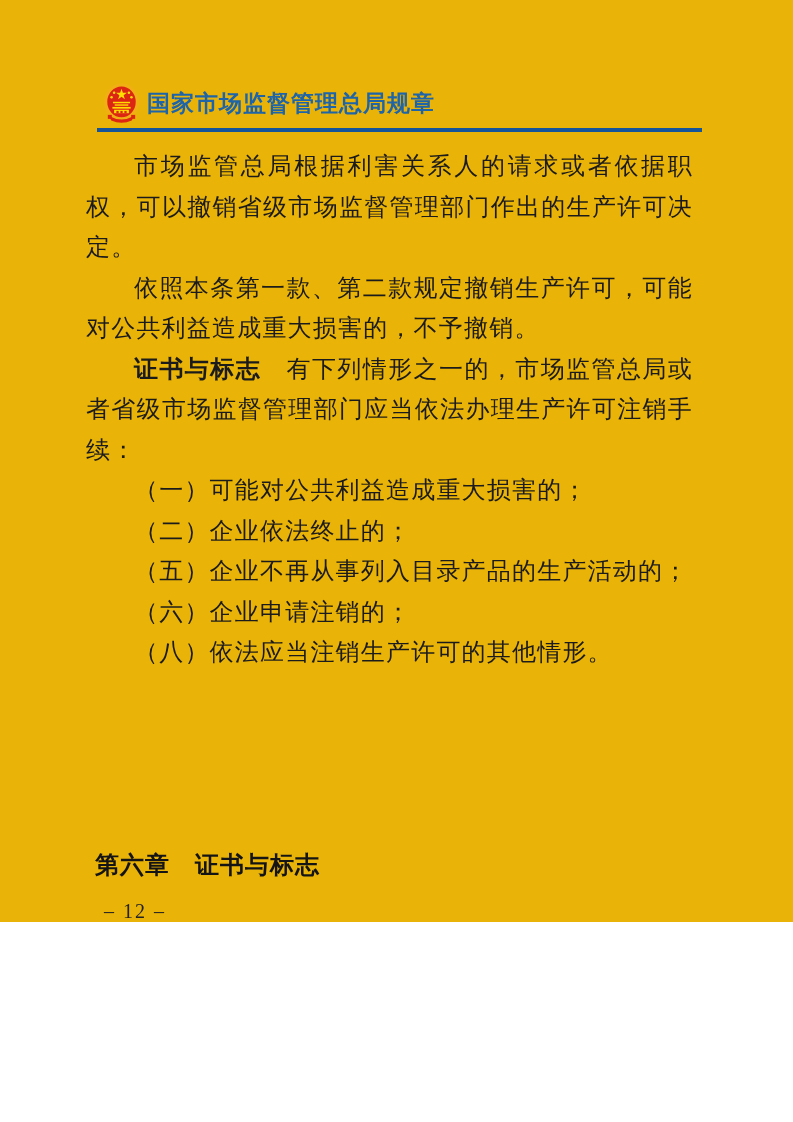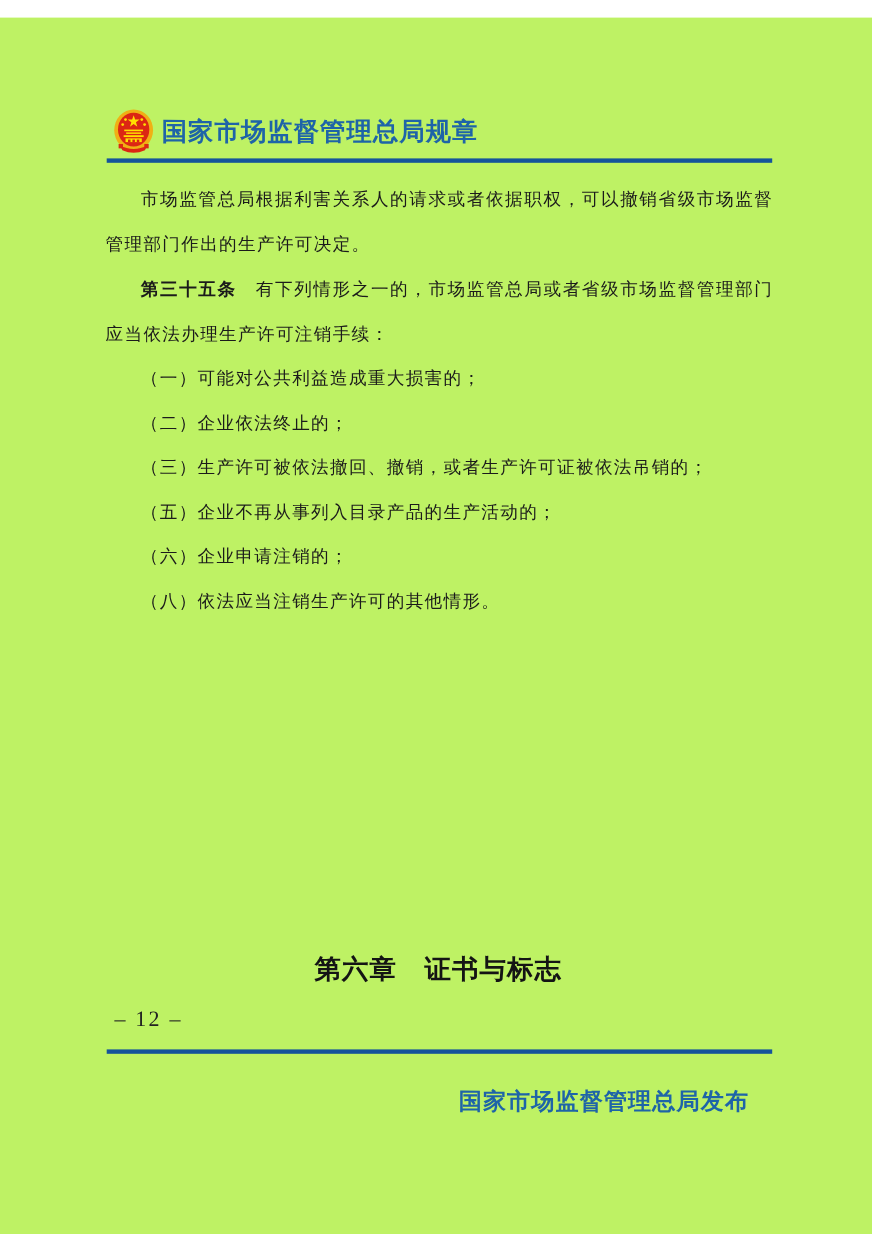--- a/index.html
+++ b/index.html
@@ -1,22 +1,22 @@
 <!DOCTYPE html>
 <html><head>
 <meta charset="utf-8">
 <style>
   * { margin: 0; padding: 0; box-sizing: border-box; }
   html, body { background: #ffffff; }
   .page {
     position: relative;
     width: 793px;
-    height: 1106px;
-    background: #bef264;
-    margin: 16px auto;
+    height: 922px;
+    background: #eab308;
+    margin: 0 auto;
     overflow: hidden;
     font-family: "Liberation Serif", "DejaVu Serif", serif;
   }
   
   .header-row {
     position: absolute;
     left: 103px;
     top: 83px;
     display: flex;
     align-items: center;
@@ -39,45 +39,44 @@
     position: absolute;
     left: 97px;
     top: 128px;
     width: 605px;
     height: 4px;
     background: #15549b;
   }
   
   .content {
     position: absolute;
-    left: 96px;
+    left: 86px;
     top: 146px;
     width: 607px;
-    font-size: 16px;
+    font-size: 24px;
     line-height: 40.5px;
     letter-spacing: 1.2px;
     color: #1b1b1b;
   }
   .para {
     margin: 0;
     text-indent: 2em;
     text-align: justify;
     text-justify: inter-character;
   }
   .article-no {
     font-weight: bold;
     font-family: "DejaVu Sans", "Liberation Sans", sans-serif;
   }
   
   .chapter {
     position: absolute;
     left: 95px;
     top: 849px;
     width: 607px;
-    text-align: center;
     font-family: "DejaVu Sans", "Liberation Sans", sans-serif;
     font-weight: bold;
     font-size: 24px;
     letter-spacing: 1px;
     color: #141414;
   }
   
   .page-num {
     position: absolute;
     left: 104px;
@@ -132,24 +131,24 @@
       <path d="M10 58 Q32 70 54 58 L50 66 Q32 74 14 66 Z" fill="#dc2613"></path>
       <rect x="8" y="56" width="7" height="7" fill="#dc2613"></rect>
       <rect x="49" y="56" width="7" height="7" fill="#dc2613"></rect>
     </svg>
     <div class="header-title">国家市场监督管理总局规章</div>
   </div>
   <div class="rule-top"></div>
 
   <div class="content">
     <p class="para">市场监管总局根据利害关系人的请求或者依据职权，可以撤销省级市场监督管理部门作出的生产许可决定。</p>
-    <p class="para"><span class="article-no">第三十五条</span><span>　有下列情形之一的，市场监管总局或者省级市场监督管理部门应当依法办理生产许可注销手续：</span></p>
+    <p class="para">依照本条第一款、第二款规定撤销生产许可，可能对公共利益造成重大损害的，不予撤销。</p>
+    <p class="para"><span class="article-no">证书与标志</span><span>　有下列情形之一的，市场监管总局或者省级市场监督管理部门应当依法办理生产许可注销手续：</span></p>
     <p class="para">（一）可能对公共利益造成重大损害的；</p>
     <p class="para">（二）企业依法终止的；</p>
-    <p class="para">（三）生产许可被依法撤回、撤销，或者生产许可证被依法吊销的；</p>
     <p class="para">（五）企业不再从事列入目录产品的生产活动的；</p>
     <p class="para">（六）企业申请注销的；</p>
     <p class="para">（八）依法应当注销生产许可的其他情形。</p>
   </div>
 
   <div class="chapter">第六章　证书与标志</div>
 
   <div class="page-num">– 12 –</div>
 
   <div class="rule-bottom"></div>

